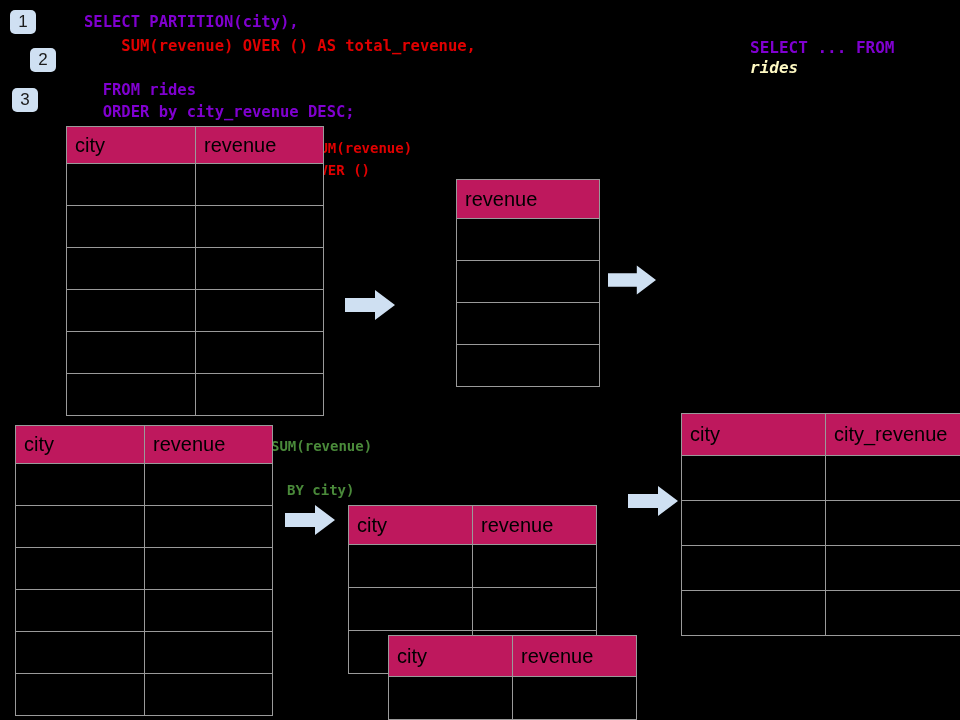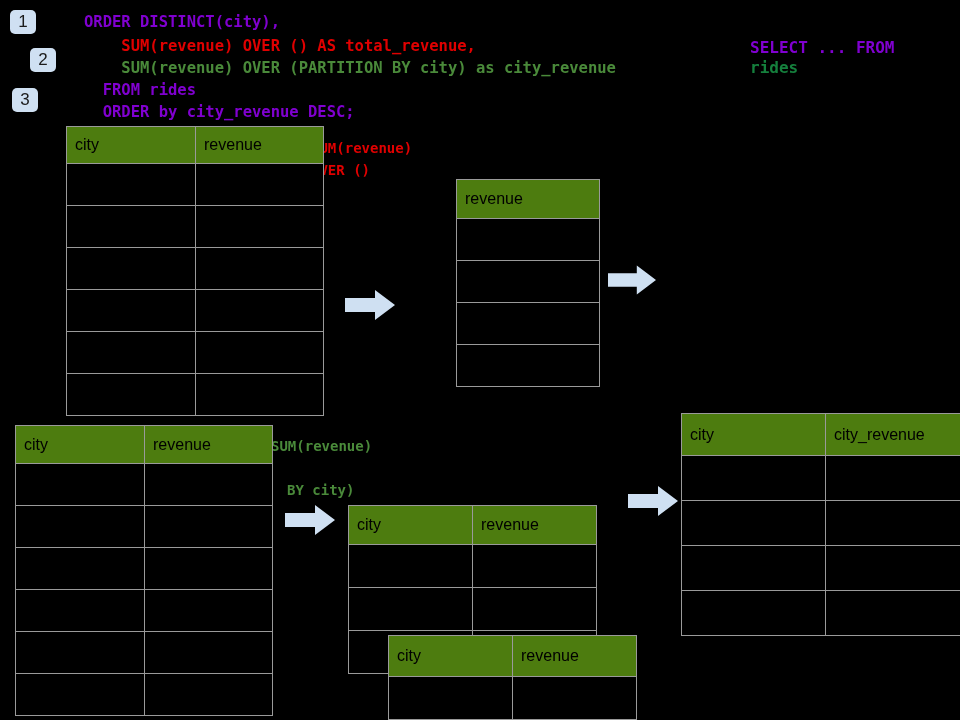--- a/index.html
+++ b/index.html
@@ -58,25 +58,25 @@
     table-layout: fixed;
     background: #000000;
   }
   .tbl td {
     border: 1px solid #9a9a9a;
     padding: 0;
     background: #000000;
   }
   .tbl th {
     border: 1px solid #9a9a9a;
-    background: #4d7c0f;
+    background: #be185d;
     color: #000000;
     font-family: "Liberation Sans", sans-serif;
     font-weight: normal;
-    font-size: 16px;
+    font-size: 20px;
     text-align: left;
     padding: 0 0 0 8px;
   }
 
   
   .arrow {
     position: absolute;
   }
 </style>
 </head>
@@ -87,28 +87,27 @@
   <div class="badge" style="left:10px; top:10px;">
     <span>1</span>
   </div>
   <div class="badge" style="left:30px; top:48px;">
     <span>2</span>
   </div>
   <div class="badge" style="left:12px; top:88px;">
     <span>3</span>
   </div>
 
-  <div class="code code-main" style="left:84px; top:11px; color:#8000d0;">ORDER DISTINCT(city),</div>
+  <div class="code code-main" style="left:84px; top:11px; color:#8000d0;">SELECT PARTITION(city),</div>
   <div class="code code-main" style="left:84px; top:35px; color:#e00000;text-align:center;">    SUM(revenue) OVER () AS total_revenue,</div>
-  <div class="code code-main" style="left:84px; top:57px; color:#4a8a3a;">    SUM(revenue) OVER (PARTITION BY city) as city_revenue</div>
   <div class="code code-main" style="left:84px; top:79px; color:#8000d0;">  FROM rides</div>
   <div class="code code-main" style="left:84px; top:101px; color:#8000d0;">  ORDER by city_revenue DESC;</div>
 
   <div class="code code-small" style="left:750px; top:38px; color:#8000d0;">SELECT ... FROM</div>
-  <div class="code code-small" style="left:750px; top:58px; color:#15803d;">rides</div>
+  <div class="code code-small" style="left:750px; top:58px; color:#fef9c3;font-style:italic;">rides</div>
 
   <div class="annot" style="left:311px; top:137px; color:#e00000;">SUM(revenue)</div>
   <div class="annot" style="left:311px; top:159px; color:#e00000;">OVER ()</div>
 
   <div class="annot" style="left:271px; top:435px; color:#4a8a3a;">SUM(revenue)</div>
   <div class="annot" style="left:271px; top:479px; color:#4a8a3a;margin-left:16px;">BY city)</div>
 
   <table class="tbl" style="left:66px; top:126px; width:239px;">
     <thead>
       <tr>

